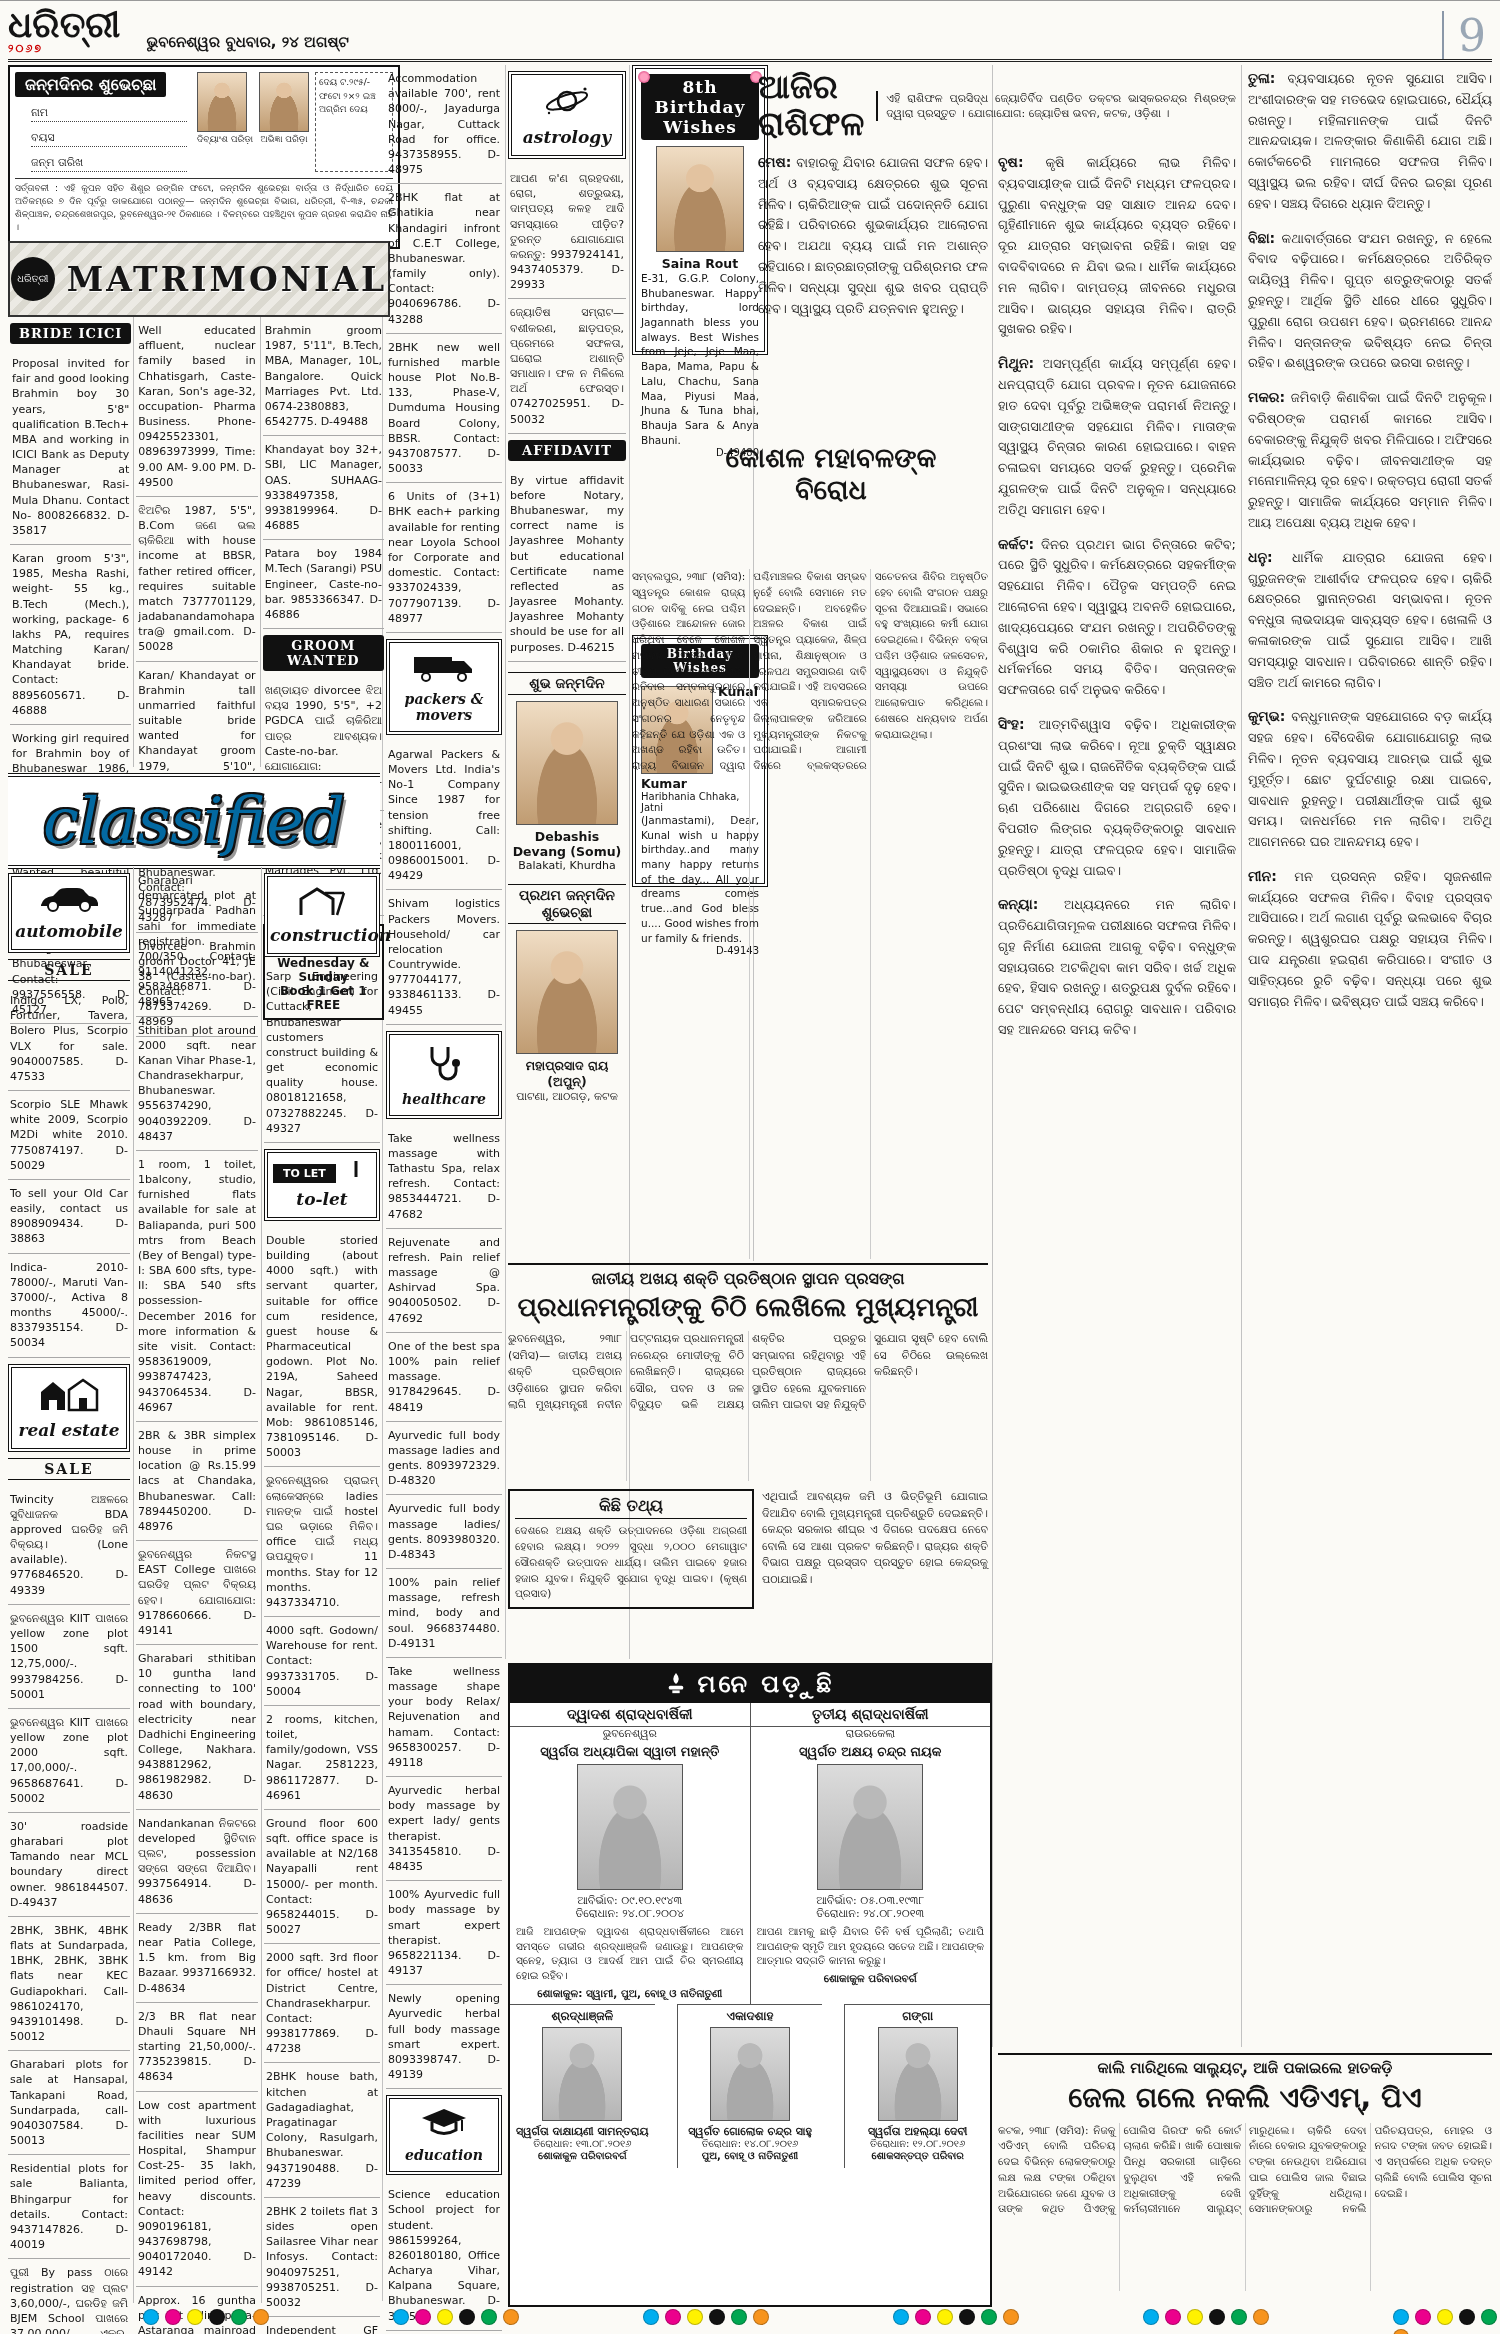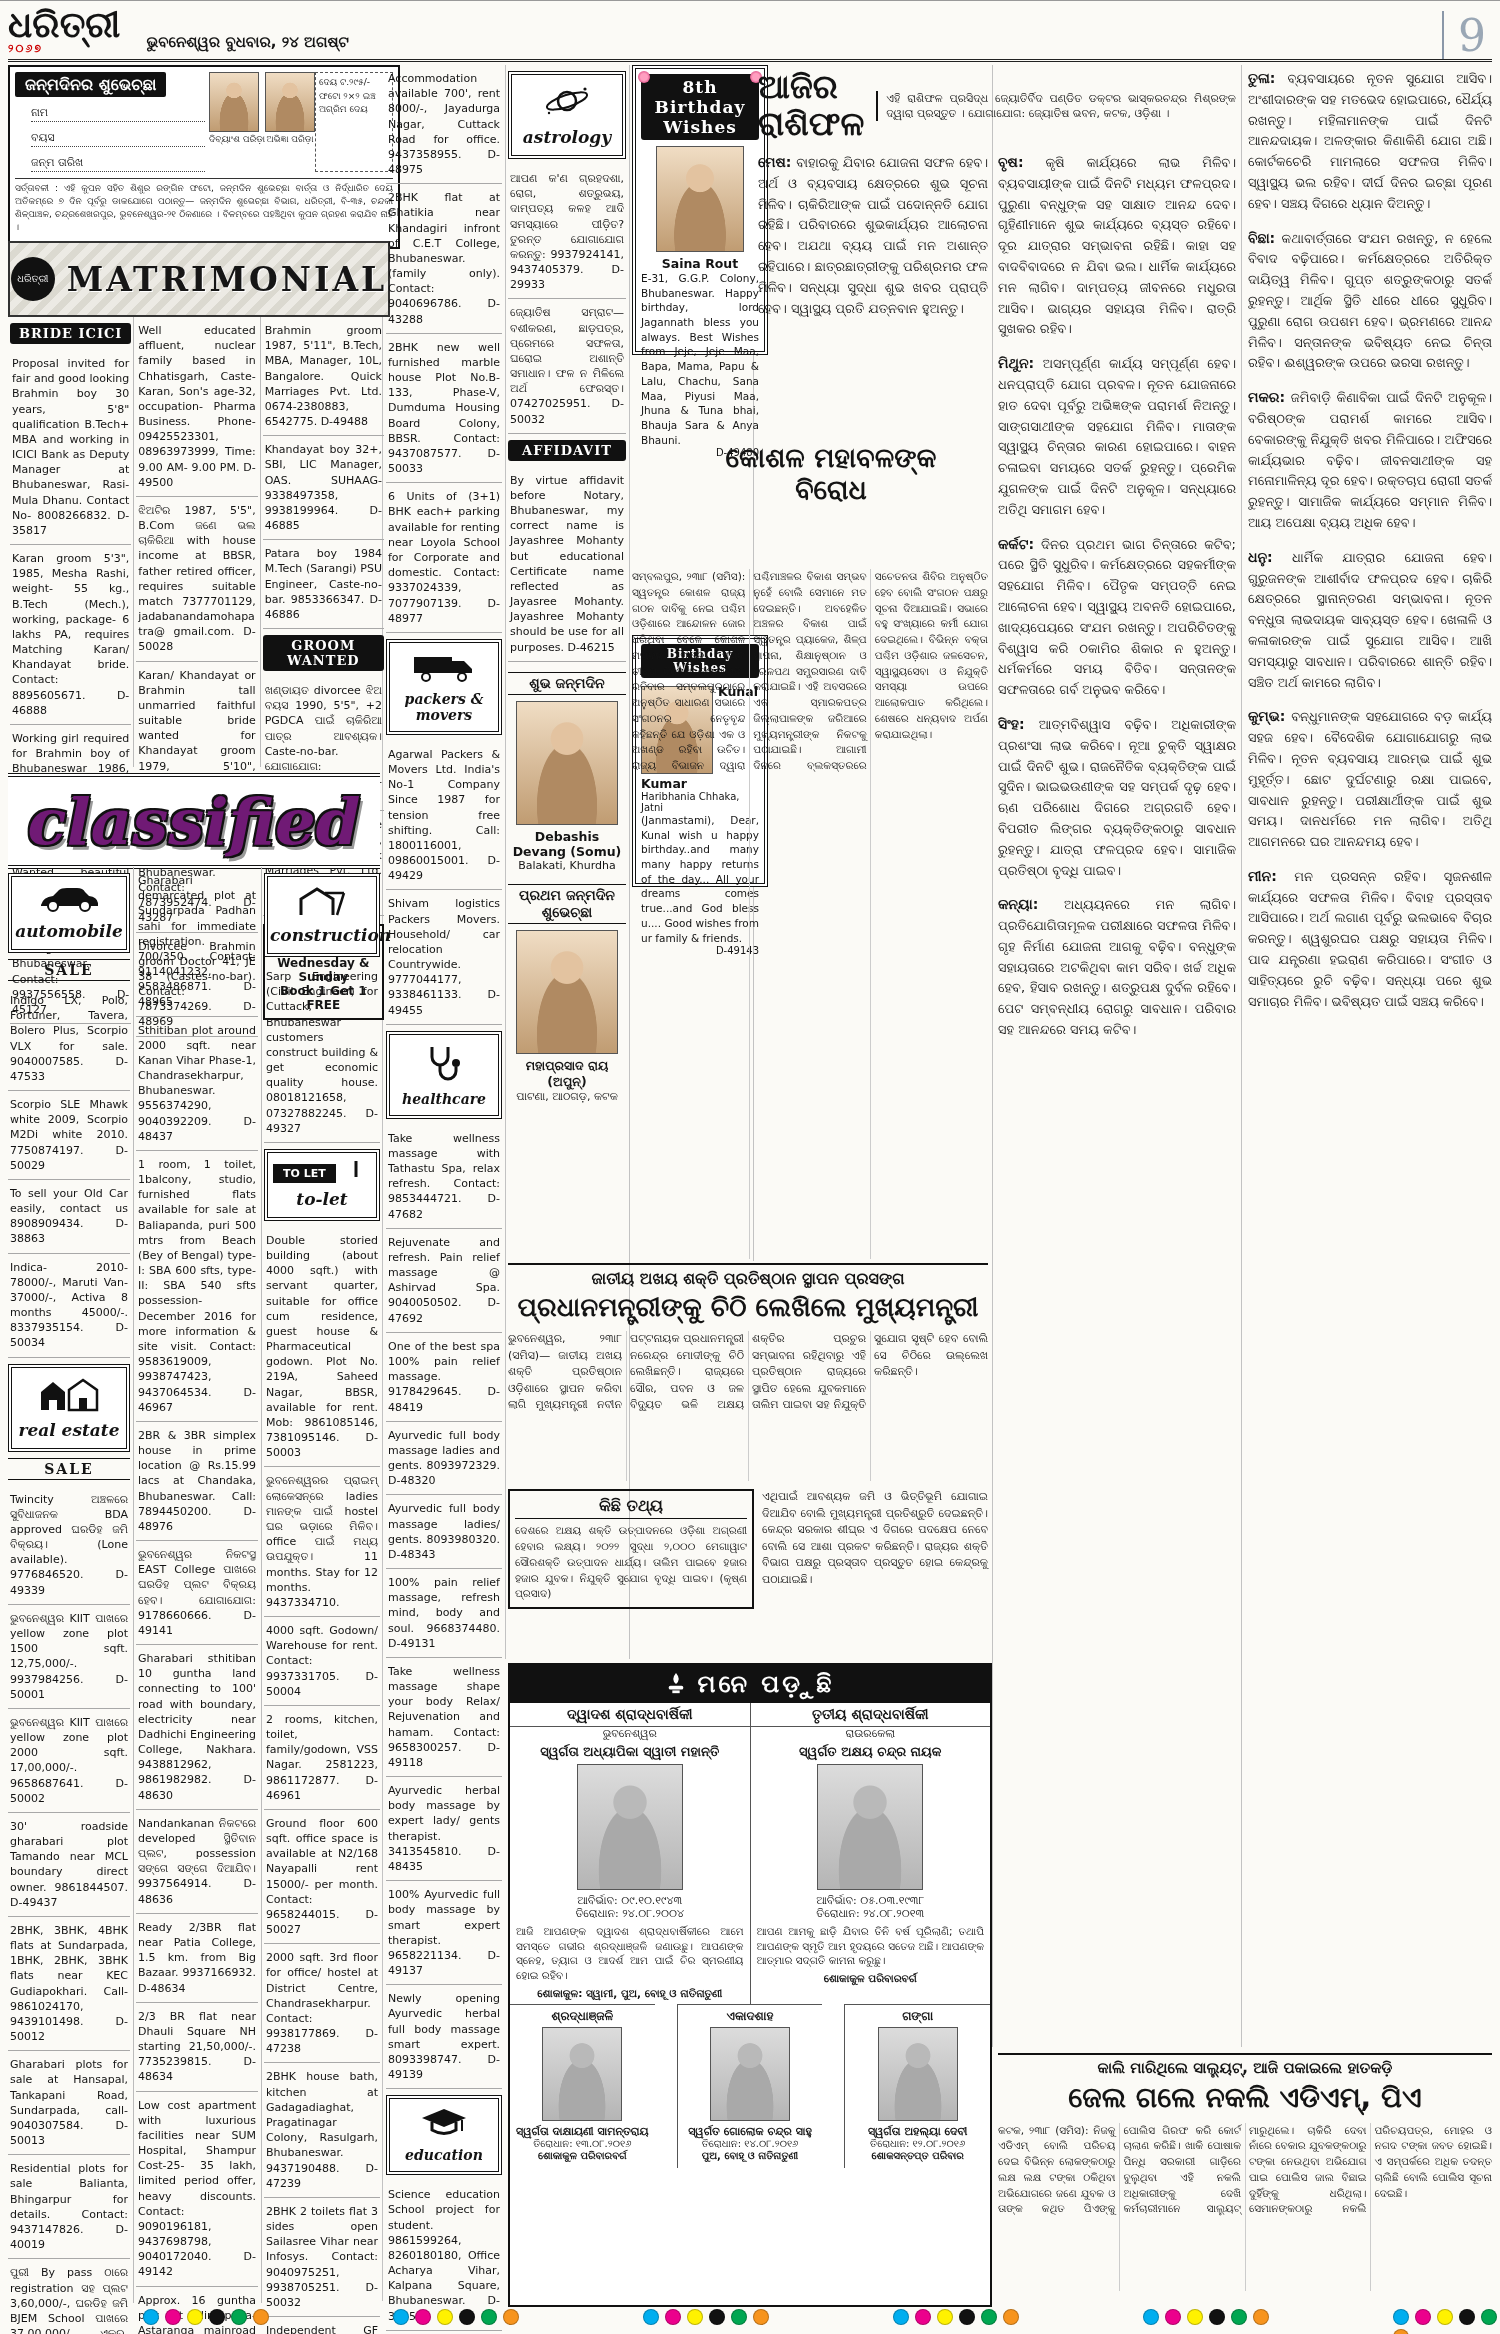--- a/index.html
+++ b/index.html
@@ -38,21 +38,21 @@
   .cfee{border:1px dashed #555;font-size:9px;padding:3px;line-height:1.5;width:70px;}
   .cap{font-size:9px;text-align:center;margin-top:2px;}
   .coupon-terms{border-top:1px solid #333;margin-top:6px;padding-top:3px;font-size:9px;line-height:1.45;text-align:justify;}
   
   .matri-banner{border:2px solid #333;background:repeating-linear-gradient(135deg,#eceae4 0 7px,#dbd9d0 7px 14px);
       display:flex;align-items:center;justify-content:center;gap:12px;}
   .matri-logo{width:44px;height:44px;border-radius:50%;background:#111;color:#fff;display:flex;align-items:center;
       justify-content:center;font-size:10px;flex:none;}
   .matri-word{font-family:"DejaVu Serif",serif;font-size:33px;font-weight:bold;letter-spacing:3px;color:#161616;text-shadow:1px 1px 0 #fff;}
   .classified-banner{border-top:4px double #111;border-bottom:4px double #111;display:flex;align-items:center;justify-content:center;background:#fff;}
-  .classified-word{font-family:"DejaVu Serif",serif;font-style:italic;font-weight:bold;font-size:64px;color:#701a75;
+  .classified-word{font-family:"DejaVu Serif",serif;font-style:italic;font-weight:normal;font-size:64px;color:#0369a1;
       text-shadow:-2px -2px 0 #111,2px -2px 0 #111,-2px 2px 0 #111,2px 2px 0 #111,4px 5px 0 #9a9a9a;}
   
   .mcol{width:122px;padding:0 2px;}
   .mcol+.mcol{border-left:1px solid #bbb;}
   
   .horo{font-size:13px;line-height:1.6;text-align:justify;margin:0 0 12px;}
   .horo b{font-size:14px;}
   .horo-title{font-weight:bold;font-size:33px;line-height:1.12;font-family:"DejaVu Serif",serif;}
   .horo-credit{font-size:11px;line-height:1.4;border-left:2px solid #111;padding-left:8px;text-align:justify;}
   
@@ -100,21 +100,21 @@
   </div>
 
   <div class="vrule" style="left:382px;top:64px;height:2236px;"></div>
   <div class="vrule" style="left:505px;top:64px;height:1594px;"></div>
   <div class="vrule" style="left:629px;top:64px;height:1594px;"></div>
   <div class="vrule" style="left:753px;top:64px;height:1196px;"></div>
   <div class="vrule" style="left:992px;top:64px;height:1982px;"></div>
   <div class="vrule" style="left:1241px;top:64px;height:1982px;"></div>
 
   <div class="abs coupon" style="left:8px;top:64px;width:378px;height:170px;">
-    <div style="display:flex;">
+    <div style="display:flex;gap:6px;">
       <div style="flex:1;">
         <div class="coupon-title">ଜନ୍ମଦିନର ଶୁଭେଚ୍ଛା</div>
         <div class="cfield">ନାମ</div>
         <div class="cfield">ବୟସ</div>
         <div class="cfield">ଜନ୍ମ ତାରିଖ</div>
       </div>
       <div>
         <div class="photo color" style="width:48px;height:58px;"></div>
         <div class="cap">ଦିବ୍ୟାଂଶ ପରିଡ଼ା</div>
       </div>

